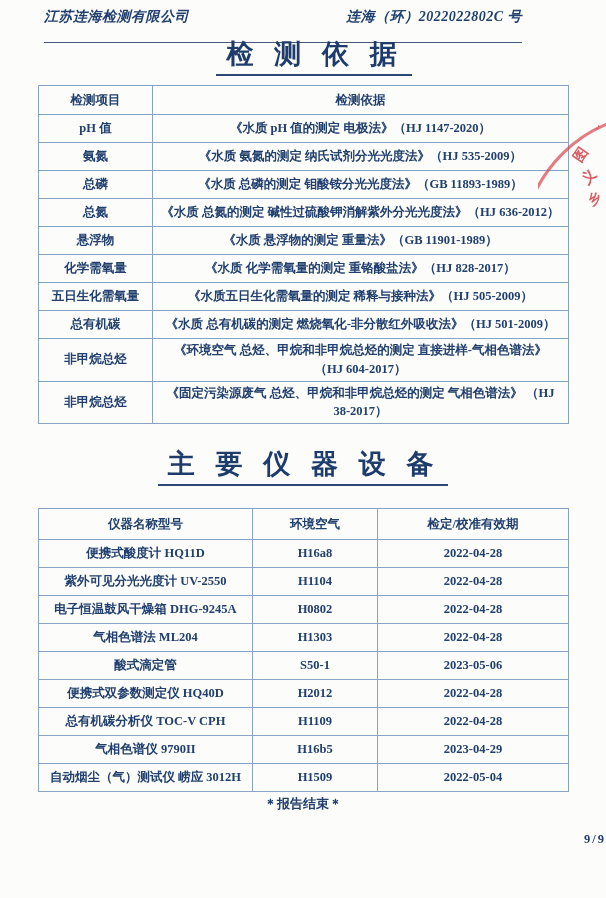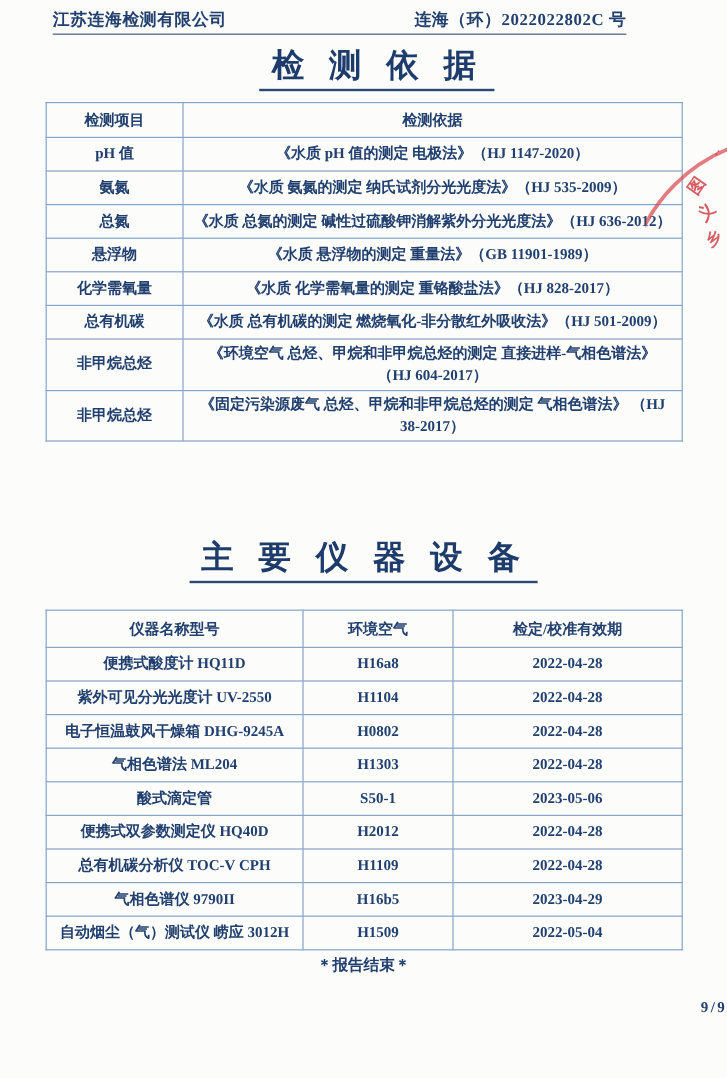--- a/index.html
+++ b/index.html
@@ -8,22 +8,22 @@
     position:relative;
     overflow:hidden;
     background:#fcfcfa;
     font-family:"Liberation Serif","DejaVu Serif",serif;
     color:#21406f;
   }
   
   .page-header {
     position:absolute; left:44px; top:8px; width:478px;
     display:flex; justify-content:space-between; align-items:flex-end;
-    border-bottom:1.5px solid #47597a; padding-bottom:2px;
-    font-weight:700; font-size:14px; letter-spacing:0.5px;
+    border-bottom:1.5px solid #47597a; padding-bottom:16px;
+    font-weight:700; font-size:14px; letter-spacing:0.5px;font-style:italic;
   }
   
   .sec-title { position:absolute; left:0; width:100%; text-align:center; }
   .sec-title span {
     display:inline-block; font-size:27px; font-weight:700; letter-spacing:7px;
     border-bottom:2.5px solid #2a4876; padding:0 8px 2px 10px; color:#1d3c6c;
   }
   #title1 { top:36px;margin-left:11px; }
   #title2 { top:446px; }
   
@@ -100,30 +100,38 @@
   <tbody>
       <tr>
         <td>pH 值</td>
         <td>《水质 pH 值的测定 电极法》（HJ 1147-2020）</td>
       </tr>
       <tr>
         <td>氨氮</td>
         <td>《水质 氨氮的测定 纳氏试剂分光光度法》（HJ 535-2009）</td>
       </tr>
       <tr>
+        <td>总磷</td>
+        <td>《水质 总磷的测定 钼酸铵分光光度法》（GB 11893-1989）</td>
+      </tr>
+      <tr>
         <td>总氮</td>
         <td>《水质 总氮的测定 碱性过硫酸钾消解紫外分光光度法》（HJ 636-2012）</td>
       </tr>
       <tr>
         <td>悬浮物</td>
         <td>《水质 悬浮物的测定 重量法》（GB 11901-1989）</td>
       </tr>
       <tr>
         <td>化学需氧量</td>
         <td>《水质 化学需氧量的测定 重铬酸盐法》（HJ 828-2017）</td>
+      </tr>
+      <tr>
+        <td>五日生化需氧量</td>
+        <td>《水质五日生化需氧量的测定 稀释与接种法》（HJ 505-2009）</td>
       </tr>
       <tr>
         <td>总有机碳</td>
         <td>《水质 总有机碳的测定 燃烧氧化-非分散红外吸收法》（HJ 501-2009）</td>
       </tr>
       <tr>
         <td>非甲烷总烃</td>
         <td>《环境空气 总烃、甲烷和非甲烷总烃的测定 直接进样-气相色谱法》（HJ 604-2017）</td>
       </tr>
       <tr>

